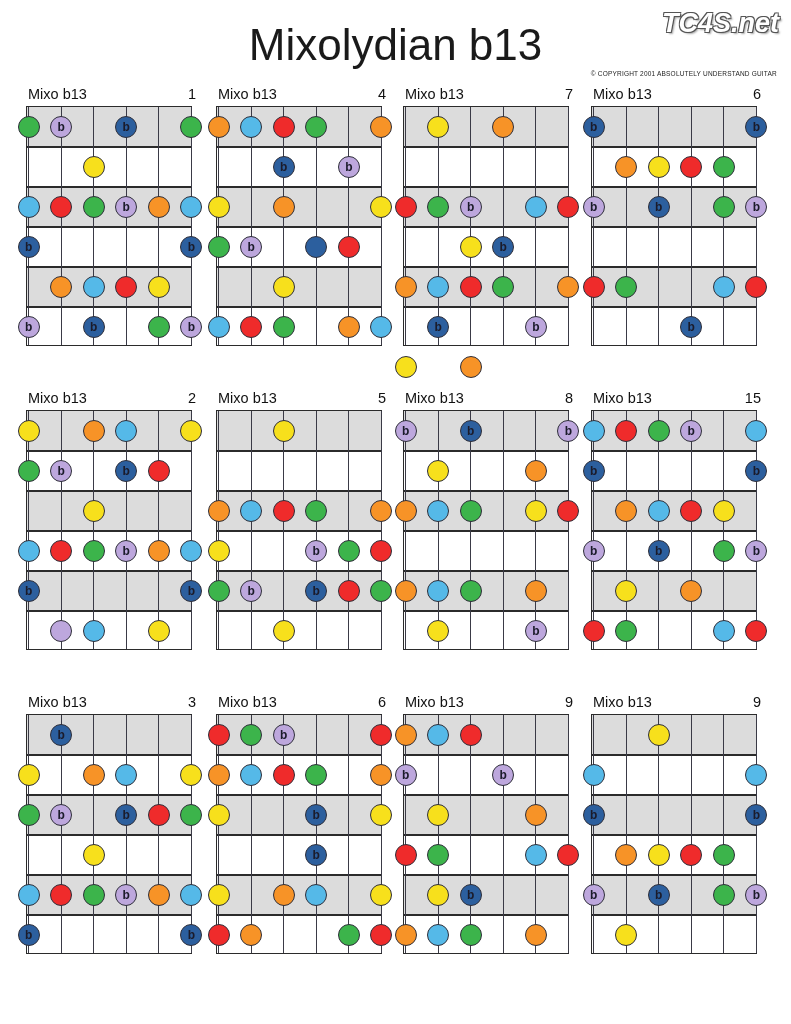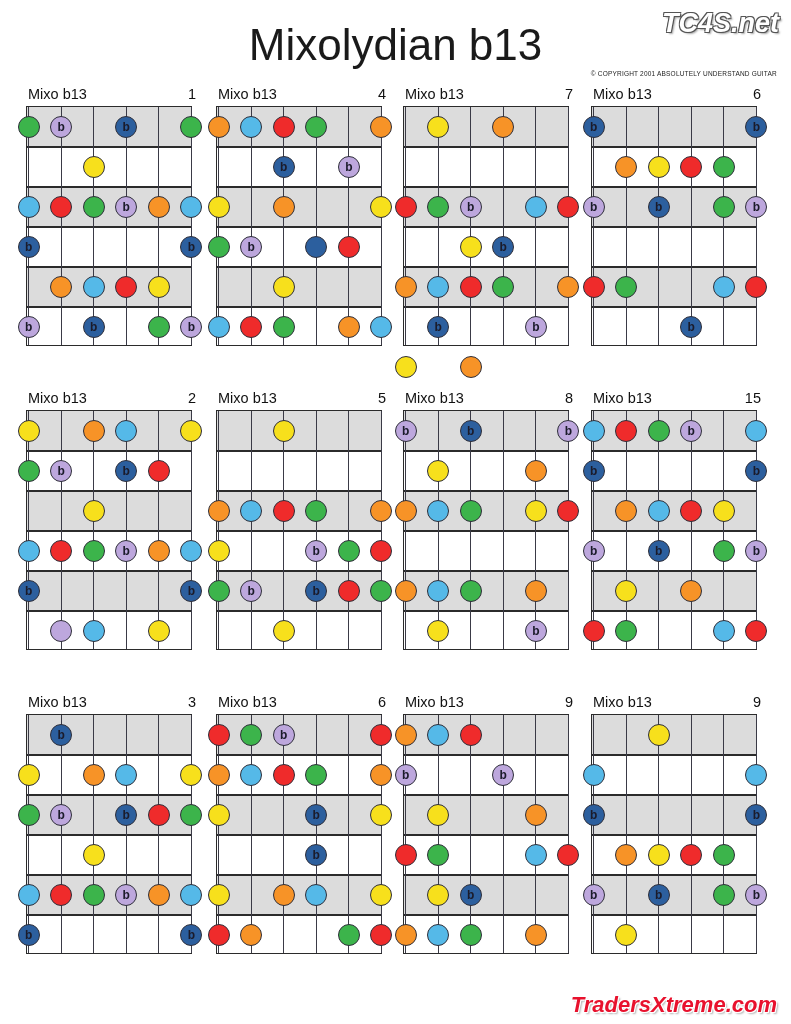--- a/index.html
+++ b/index.html
@@ -634,15 +634,14 @@
             <div class="dot" style="left: 1.6px; top: 180px; background: rgb(189, 167, 221);">b</div>
             <div class="dot" style="left: 66.72px; top: 180px; background: rgb(44, 95, 158);">b</div>
             <div class="dot" style="left: 131.84px; top: 180px; background: rgb(60, 180, 75);"></div>
             <div class="dot" style="left: 164.4px; top: 180px; background: rgb(189, 167, 221);">b</div>
             <div class="dot" style="left: 34.16px; top: 220px; background: rgb(247, 224, 28);"></div>
           </div>
         </div>
       </div>
     </div>
 
-  <div class="wm-txx">TradersXtreme.com</div>
 
 </div>
 
 </body></html>

